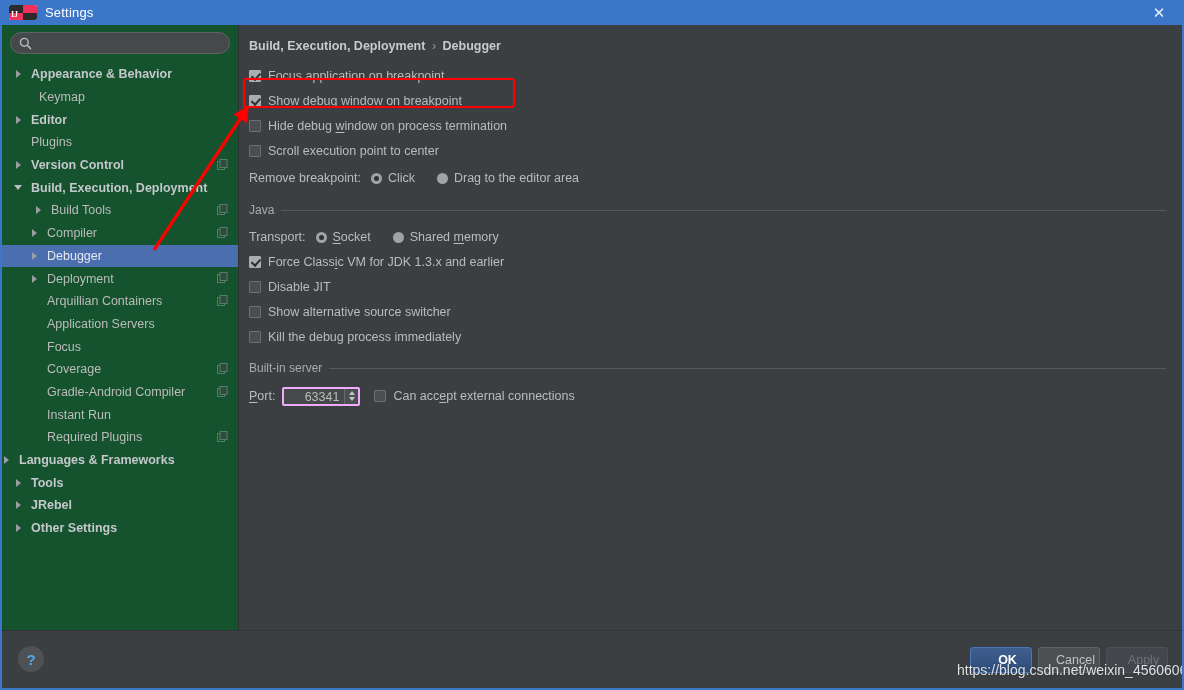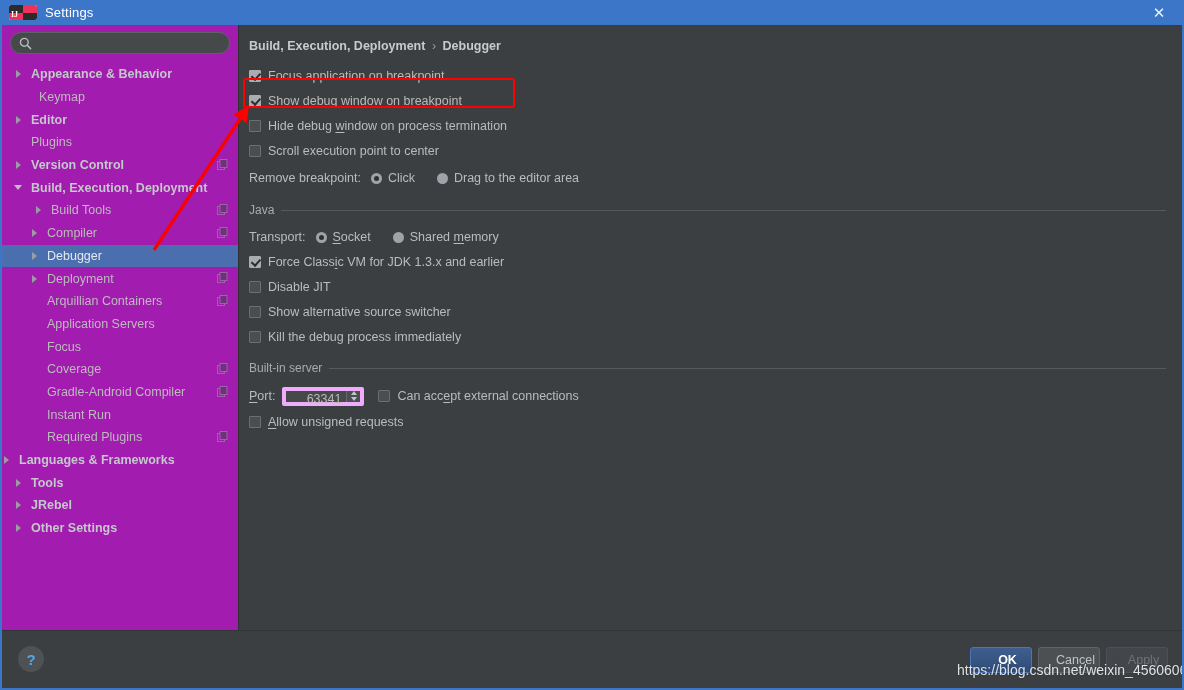--- a/index.html
+++ b/index.html
@@ -68,21 +68,21 @@
   }
 
   
   .content {
     display: flex;
     height: 605px;
     background: #3c3f41;
   }
   .sidebar {
     width: 236px;
-    background: #a21caf;
+    background: #14532d;
     border-right: 1px solid #2f3133;
     position: relative;
     flex: 0 0 auto;
   }
   .search-wrap {
     padding: 7px 8px 6px 8px;
   }
   .search-field {
     height: 22px;
     border: 1px solid #5e6265;
@@ -248,21 +248,21 @@
   .port-row {
     display: flex;
     align-items: center;
     height: 26px;
     font-size: 12.5px;
   }
   .spinner {
     display: flex;
     align-items: stretch;
     margin-left: 7px;
-    border: 4px solid #f0abfc;
+    border: 2px solid #f0abfc;
     background: #45494a;
     height: 19px;
     box-sizing: border-box;
     border-radius: 2px;
     margin-right: 14px;
   }
   .spinner .val {
     width: 55px;
     text-align: right;
     padding-right: 5px;
@@ -617,26 +617,20 @@
                   <span class="dn"></span>
                 </span>
               </span>
               <span id="server-cb-inline" style="display:flex;align-items:center;">
                   <div class="cb-row" style="height: 20px;">
                     <span class="cb"></span>
                     <span>Can acc<span class="mn">e</span>pt external connections</span>
                   </div>
                 </span>
             </div>
-            <div id="server-checkboxes">
-                <div class="cb-row">
-                  <span class="cb"></span>
-                  <span><span class="mn">A</span>llow unsigned requests</span>
-                </div>
-              </div>
           </div>
         </div>
       </div>
 
       <div class="redbox" style="left:4px; top:53px; width:268px; height:26px;"></div>
     </div>
   </div>
 
   <div class="footer">
     <div class="help-btn">?</div>

